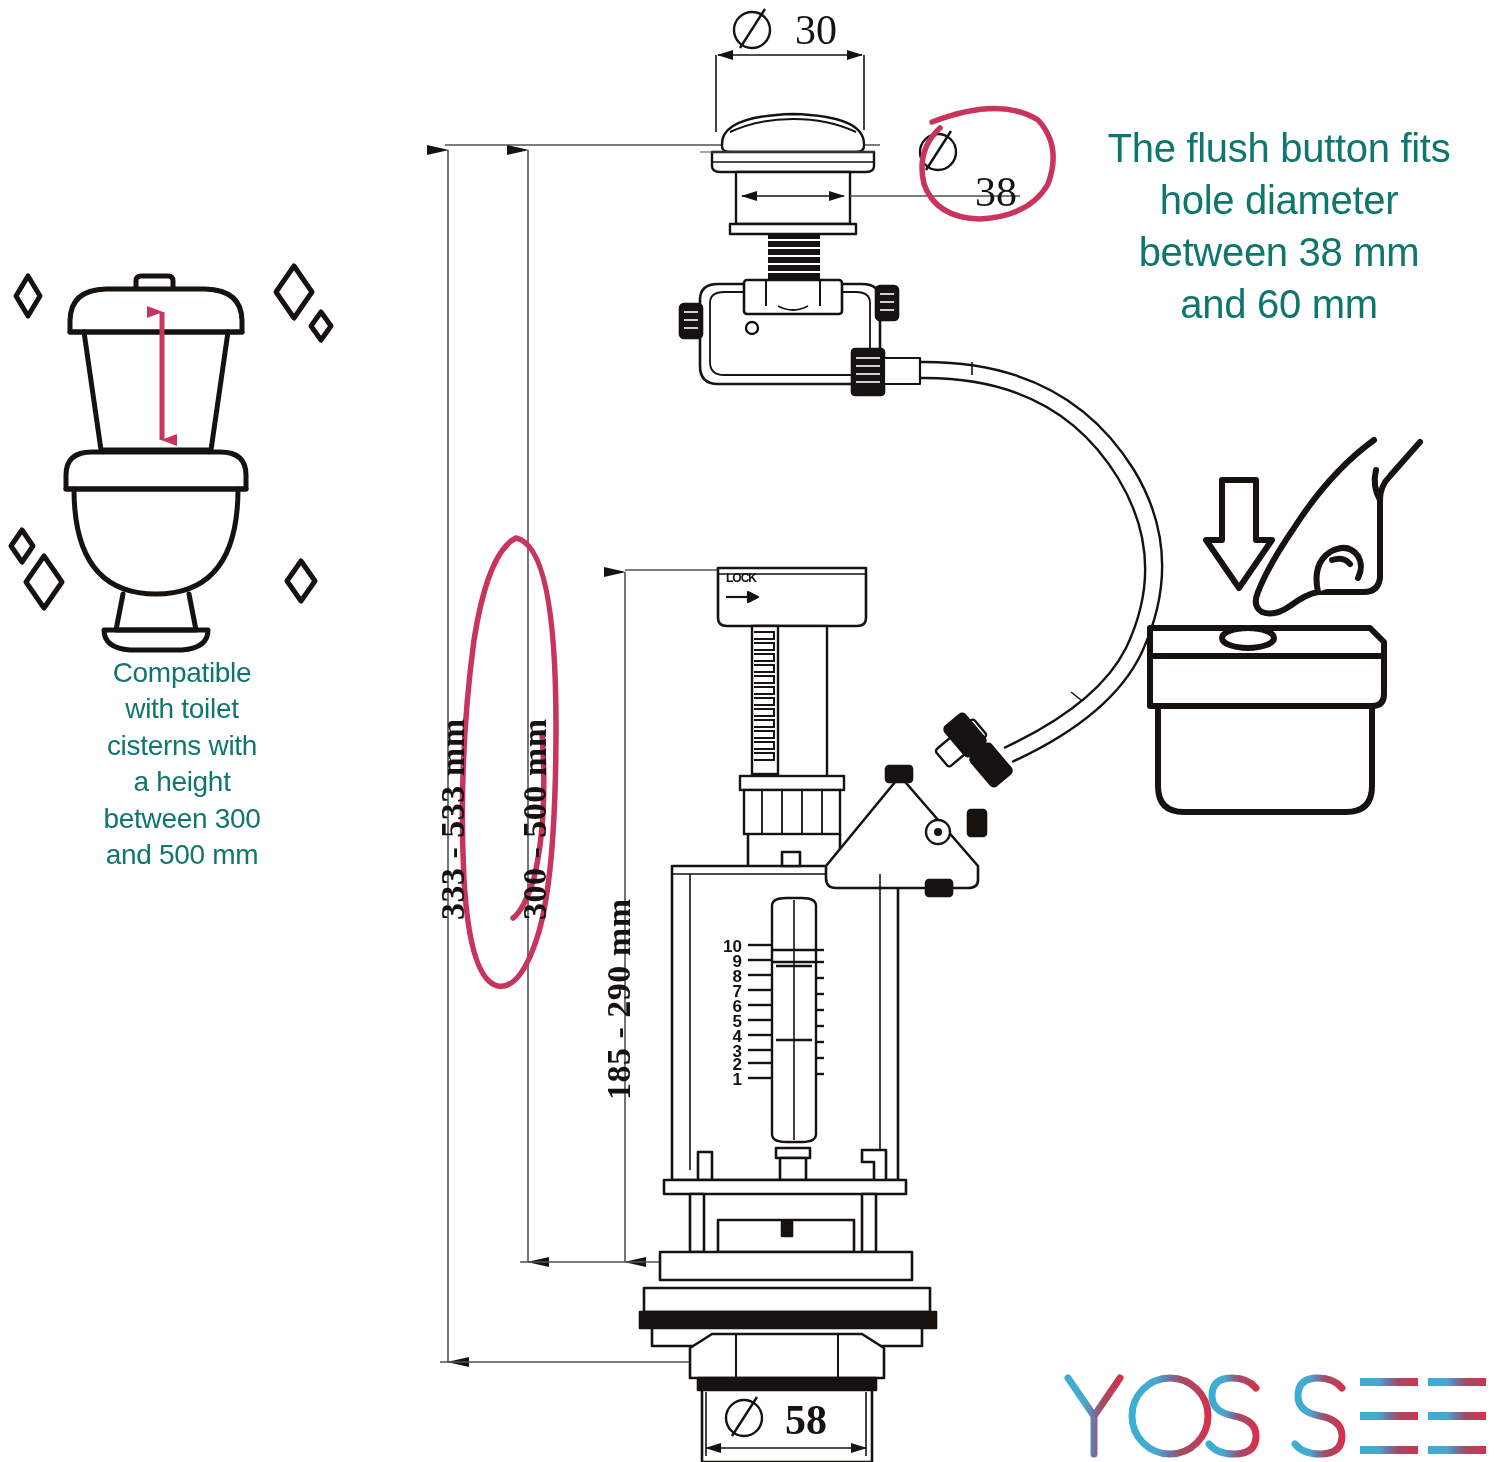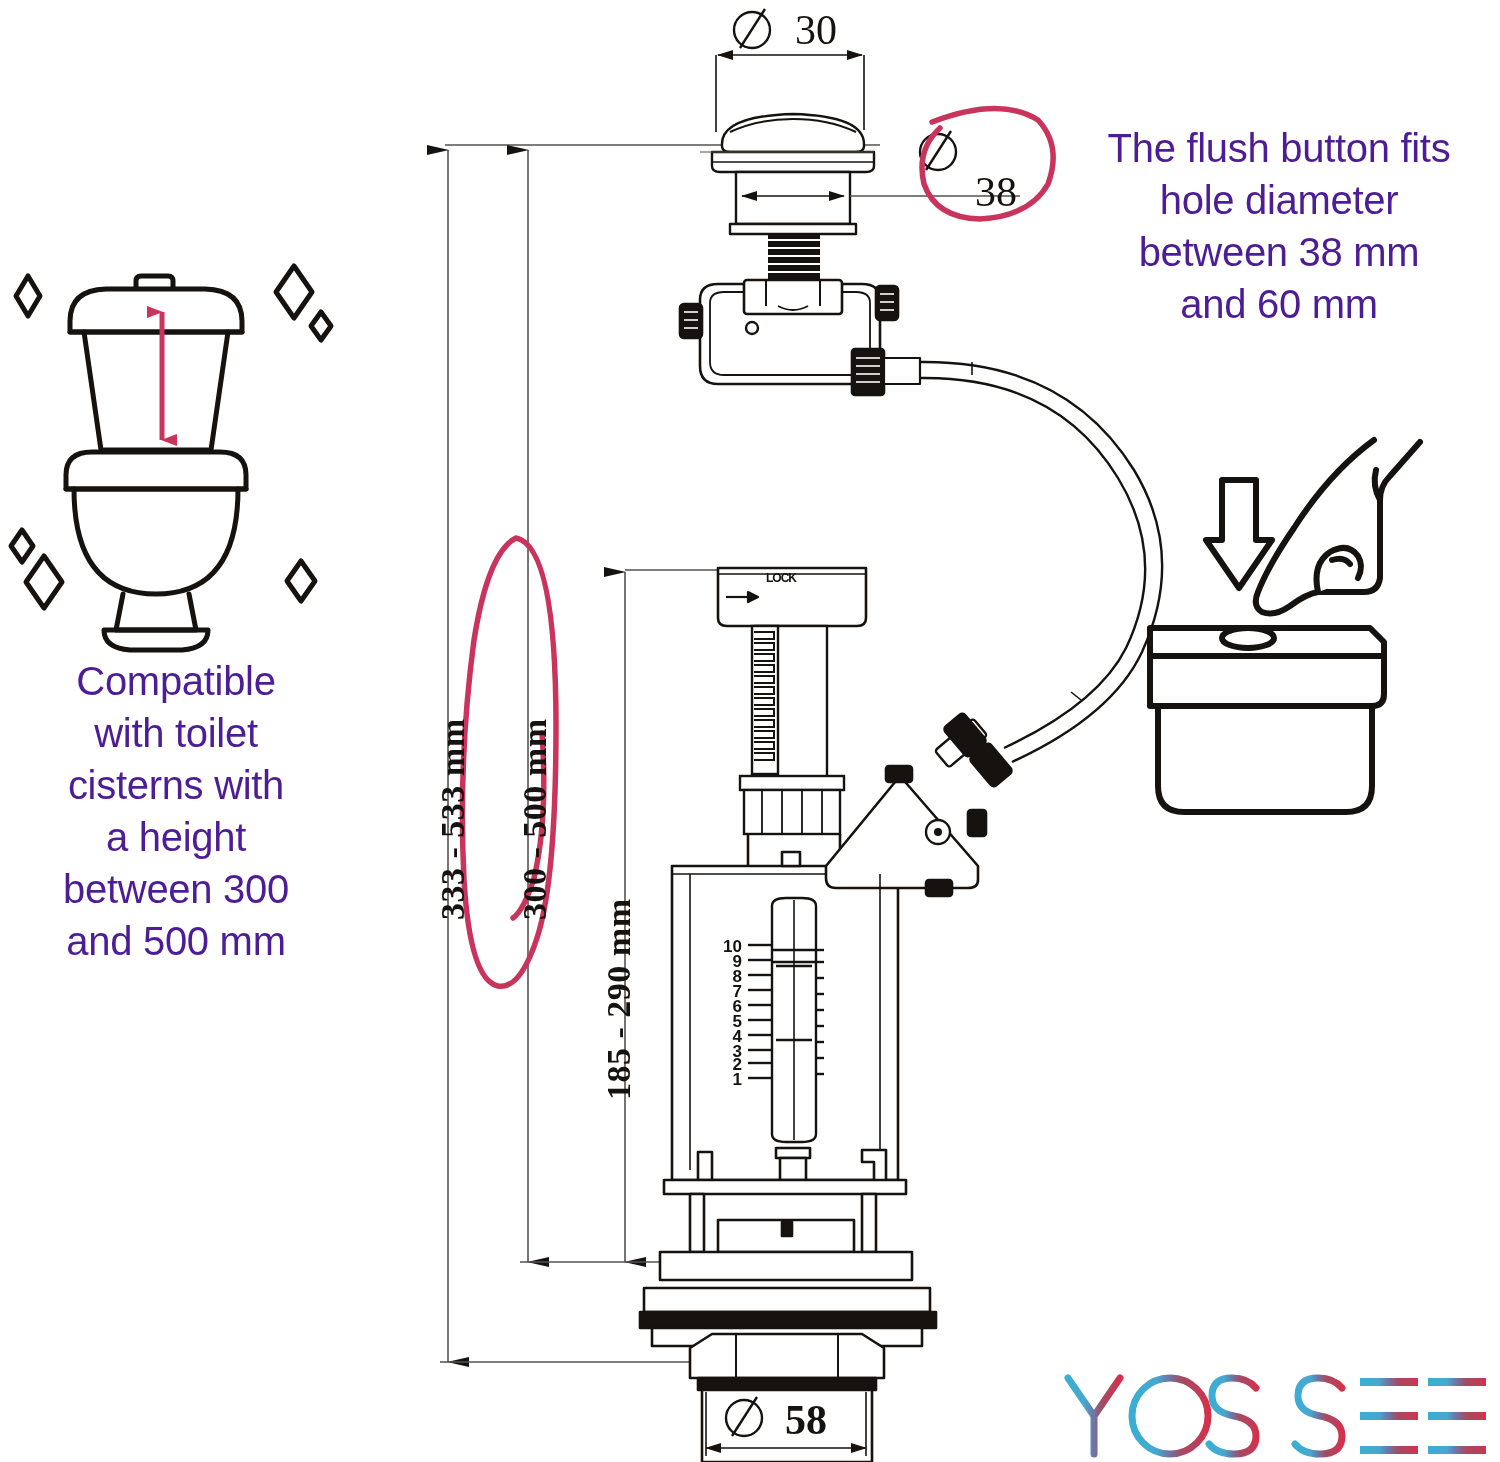--- a/index.html
+++ b/index.html
@@ -17,29 +17,29 @@
   svg.layer {
     position: absolute; top: 0; left: 0;
     width: 1500px; height: 1462px;
     overflow: visible;
   }
 
   
   .caption {
     position: absolute;
     text-align: center;
-    color: #4c1d95;
+    color: #0f766e;
     font-family: "Liberation Sans", sans-serif;
     font-weight: 400;
     line-height: 1.30;
     letter-spacing: -0.3px;
   }
   #left-caption {
-    left: 0; top: 655px; width: 352px;
-    font-size: 40px;
+    left: 6px; top: 655px; width: 352px;
+    font-size: 28px;
   }
   #right-caption {
     left: 1058px; top: 122px; width: 442px;
     font-size: 40px;
   }
 
   
   .vlabel {
     position: absolute;
     transform-origin: 0 0;
@@ -78,21 +78,20 @@
   }
   
   #lock-label {
     position: absolute;
     left: 726px; top: 571px;
     font-family: "Liberation Sans", sans-serif;
     font-weight: 700;
     font-size: 12px;
     letter-spacing: -1px;
     color: #15120f;
-    margin-left: 40px;
   }
 
   
   #logo {
     position: absolute;
     left: 1060px; top: 1368px;
     width: 430px; height: 92px;
   }
 </style>
 </head>

